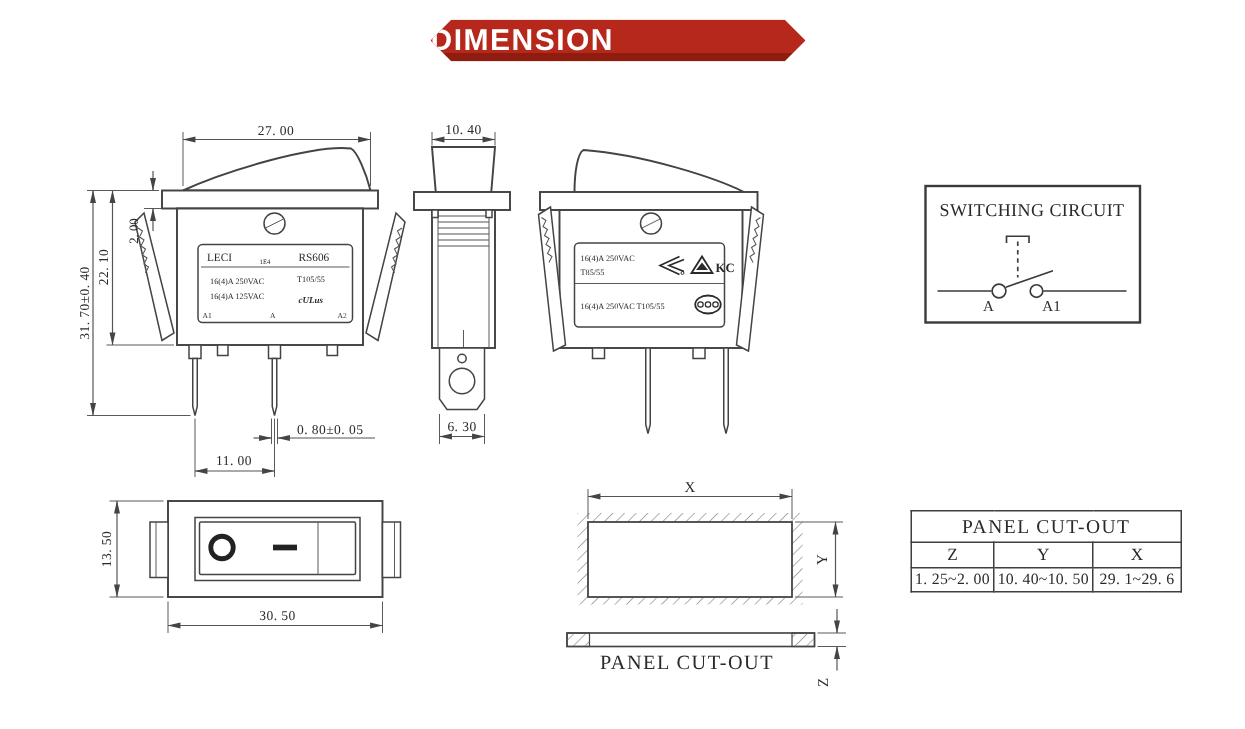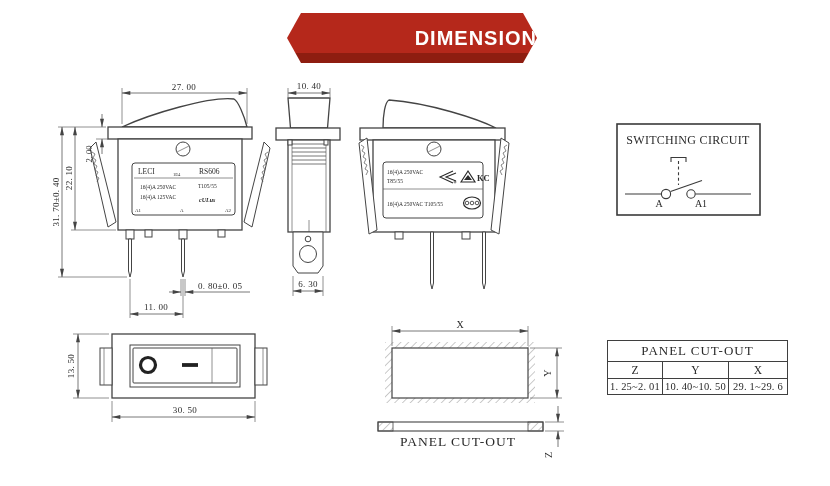--- a/index.html
+++ b/index.html
@@ -1,21 +1,21 @@
 <!DOCTYPE html>
 <html><head>
 <meta charset="utf-8">
 <style>
   html,body{margin:0;padding:0;background:#fff;}
   .sheet{position:relative;width:830px;height:486px;background:#fff;overflow:hidden;
          font-family:"Liberation Serif",serif;color:#2a2a2a;}
-  .banner{position:absolute;left:287px;top:13px;width:250px;height:50px;
+  .banner{position:absolute;left:287px;top:13px;width:250px;height:28px;
     background:linear-gradient(180deg,#b5281b 0%,#b5281b 80%,#8e1d10 80%);
     clip-path:polygon(14px 0,calc(100% - 14px) 0,100% 50%,calc(100% - 14px) 100%,14px 100%,0 50%);
-    display:flex;align-items:center;justify-content:flex-end;}
+    display:flex;align-items:center;justify-content:flex-start;}
   .banner span{font-family:"Liberation Sans",sans-serif;font-weight:bold;font-size:20px;
     letter-spacing:1px;color:#ffffff;}
   svg{position:absolute;overflow:visible;}
   svg text{font-family:"Liberation Serif",serif;fill:#2a2a2a;}
   .dim{font-size:9px;letter-spacing:0.3px;}
   .dimsm{font-size:8.5px;}
   .lbl-big{font-size:7.5px;}
   .lbl-tiny{font-size:4.5px;}
   .lbl{font-size:5.5px;}
   .lbl-term{font-size:5px;}
@@ -263,20 +263,20 @@
     <tbody>
         <tr>
           <th class="t" colspan="3">PANEL CUT-OUT</th>
         </tr>
     <tr>
       <th class="h">Z</th>
       <th class="h">Y</th>
       <th class="h">X</th>
     </tr>
     <tr>
-      <td class="d">1. 25~2. 01</td>
+      <td class="d">1. 25~2. 00</td>
       <td class="d">10. 40~10. 50</td>
       <td class="d">29. 1~29. 6</td>
     </tr>
   </tbody>
     </table>
 
 </div>
 
 </body></html>

